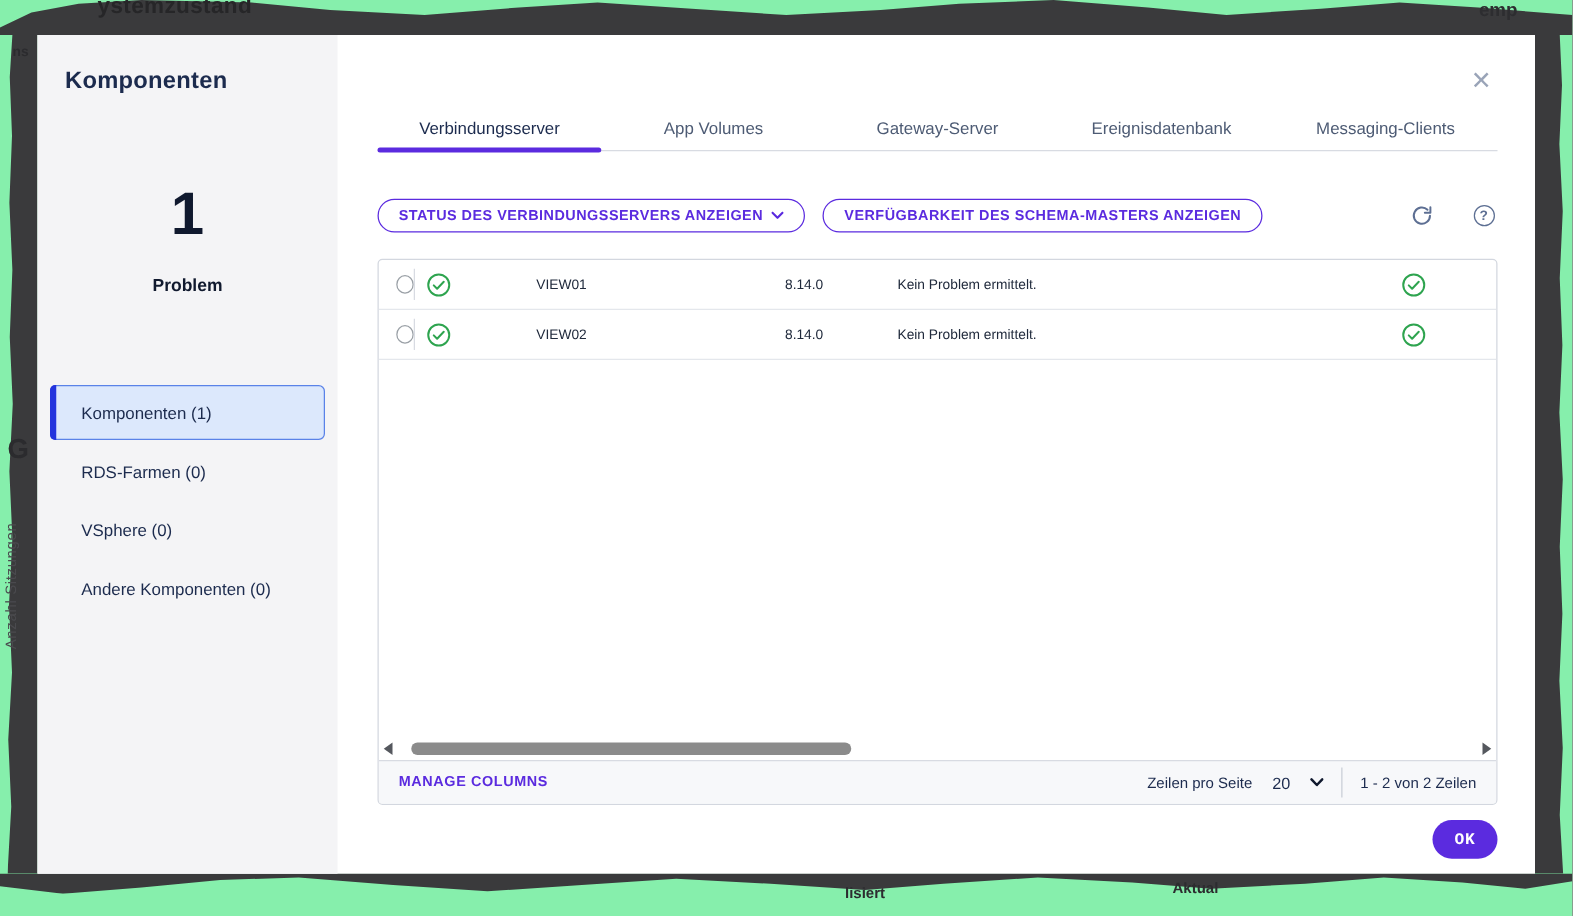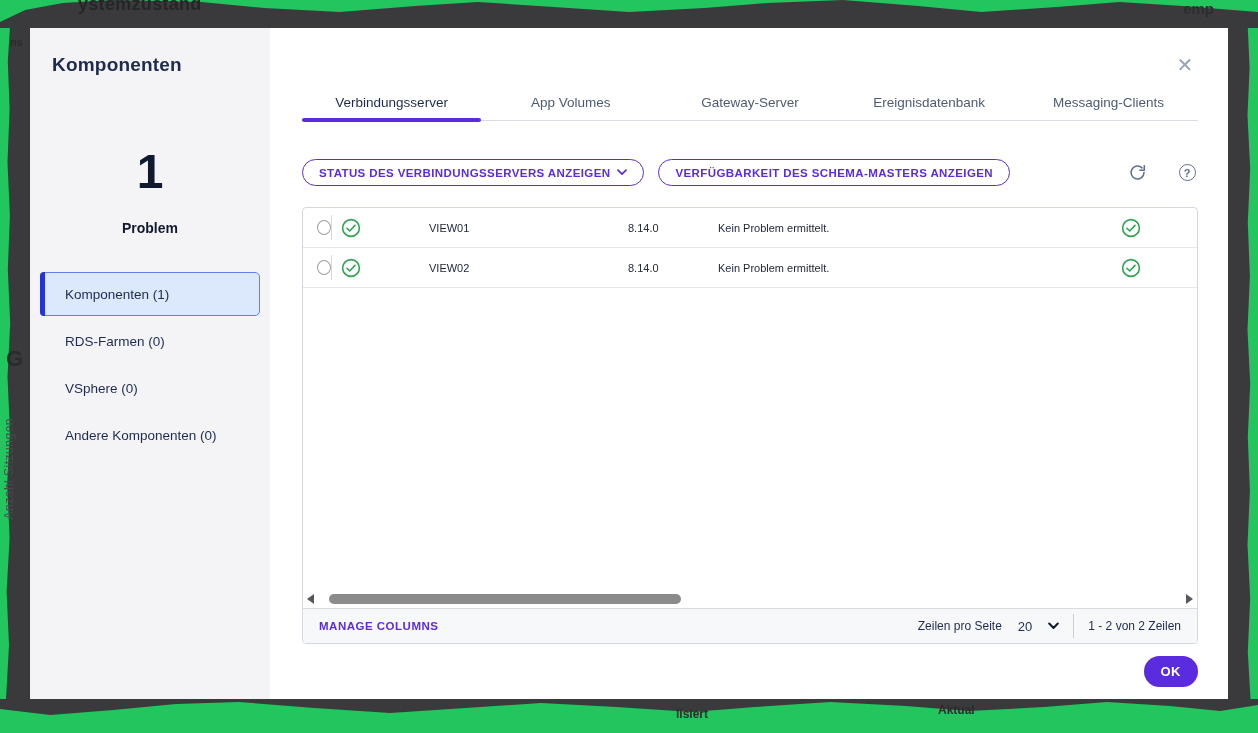--- a/index.html
+++ b/index.html
@@ -5,21 +5,21 @@
   * { margin: 0; padding: 0; box-sizing: border-box; }
   html, body { width: 1258px; height: 733px; overflow: hidden; }
   body {
     font-family: "Liberation Sans", sans-serif;
     background: #0a0a0a;
     position: relative;
     color: #1c2b4e;
   }
 
   
-  .torn { position: absolute; overflow: hidden; background: #22c55e; z-index: 1; }
+  .torn { position: absolute; overflow: hidden; background: #86efac; z-index: 1; }
   .torn-top    { left: 0; top: 0; width: 1258px; height: 28px; }
   .torn-bottom { left: 0; top: 699px; width: 1258px; height: 34px; }
   .torn-left   { left: 0; top: 28px; width: 30px; height: 671px; }
   .torn-right  { left: 1228px; top: 28px; width: 30px; height: 671px; }
   .torn-fill { position: absolute; inset: 0; background: #3a3a3c; }
   .torn-top .torn-fill {
     clip-path: polygon(0 22px, 2% 10px, 5% 3px, 9% 0, 16% 2px, 21% 8px, 27% 12px, 33% 6px, 38% 2px,
       44% 7px, 50% 12px, 56% 8px, 61% 3px, 67% 0, 73% 6px, 78% 12px, 84% 7px, 89% 2px, 94% 6px,
       100% 12px, 100% 100%, 0 100%);
   }
@@ -53,21 +53,21 @@
     position: absolute; left: 30px; top: 28px; width: 1198px; height: 671px;
     background: #ffffff; z-index: 2; display: flex;
   }
 
   
   .sidebar { width: 240px; background: #f4f4f6; padding-top: 26px; flex-shrink: 0; }
   .sidebar-title { font-size: 19px; font-weight: 700; color: #1c2b4e; padding-left: 22px; letter-spacing: .2px; }
   .problem-block { text-align: center; margin-top: 72px; }
   .problem-count { font-size: 48px; font-weight: 800; color: #10192e; line-height: 1; }
   .problem-label { font-size: 14px; font-weight: 700; color: #10192e; margin-top: 24px; }
-  .side-nav { margin-top: 36px; padding: 0 10px; }
+  .side-nav { margin-top: 72px; padding: 0 10px; }
   .side-item {
     height: 44px; display: flex; align-items: center; padding-left: 24px;
     font-size: 13.5px; color: #1c2b4e; margin-bottom: 3px; cursor: pointer;
     border: 1px solid transparent; border-radius: 5px; position: relative;
   }
   .side-item.selected {
     background: #dce8fc; border-color: #5a82e8;
   }
   .side-item.selected::before {
     content: ""; position: absolute; left: -1px; top: -1px; bottom: -1px; width: 5px;
@@ -155,21 +155,21 @@
   .rpp-select { display: flex; align-items: center; gap: 16px; margin-left: 16px; cursor: pointer; color: #1c2b4e; }
   .rpp-value { font-size: 13px; }
   .foot-divider { width: 1px; height: 24px; background: #c9cdd6; margin: 0 14px; }
   .range-text { color: #1c2b4e; font-size: 12px; }
 
   
   .ok-row { display: flex; justify-content: flex-end; margin-top: 12px; }
   .ok-btn {
     background: #5b2bdf; color: #fff; border: none; border-radius: 17px; height: 31px;
     min-width: 52px; padding: 0 17px; font-size: 13px; font-weight: 700; cursor: pointer;
-    font-family: Liberation Sans, sans-serif; letter-spacing: .5px;
+    font-family: Liberation Mono, monospace; letter-spacing: .5px;
   }
 </style>
 </head>
 <body>
 
 <div class="torn torn-top">
   <div class="torn-fill"></div>
   <div class="fragment frag-systemzustand">ystemzustand</div>
   <div class="fragment frag-emp">emp</div>
 </div>

